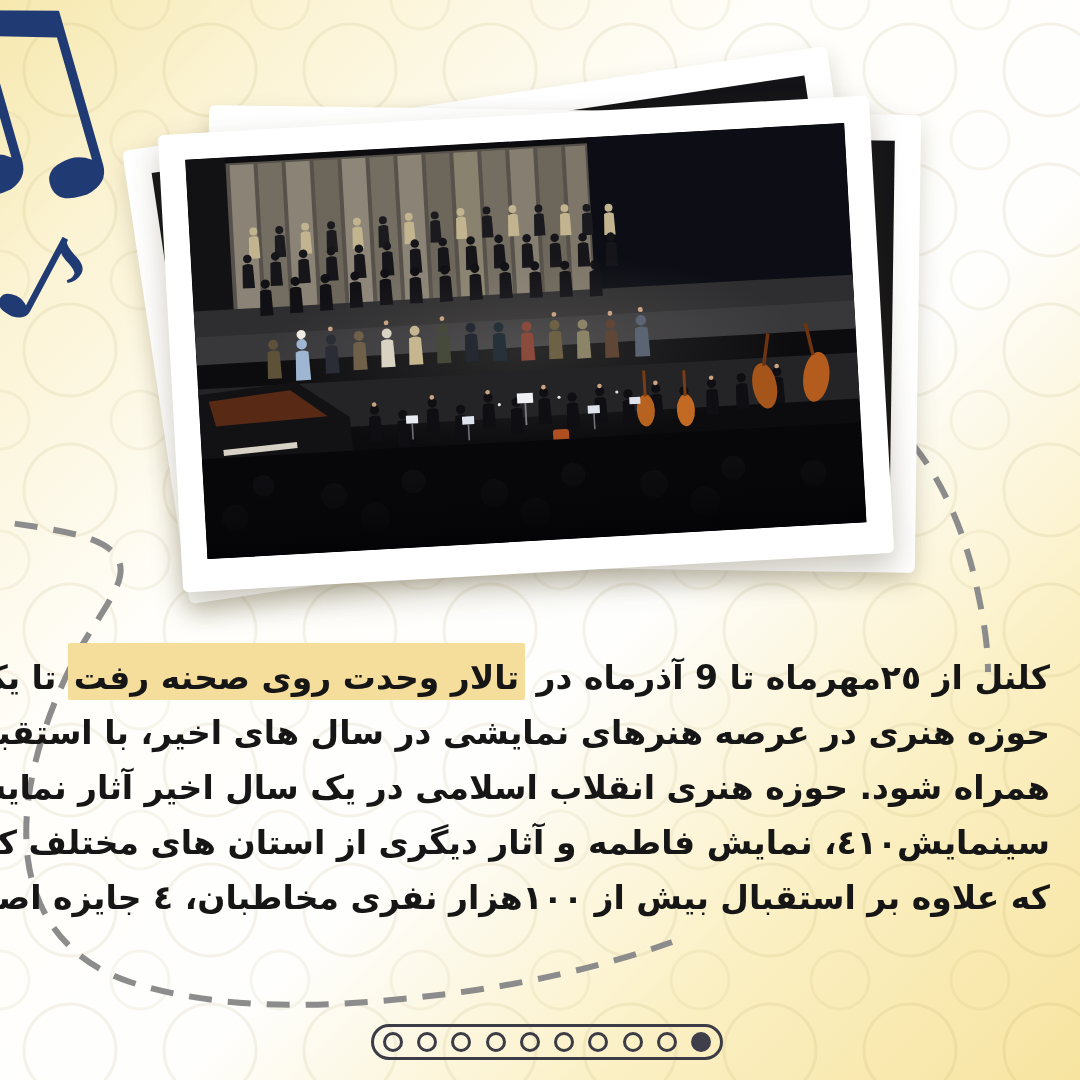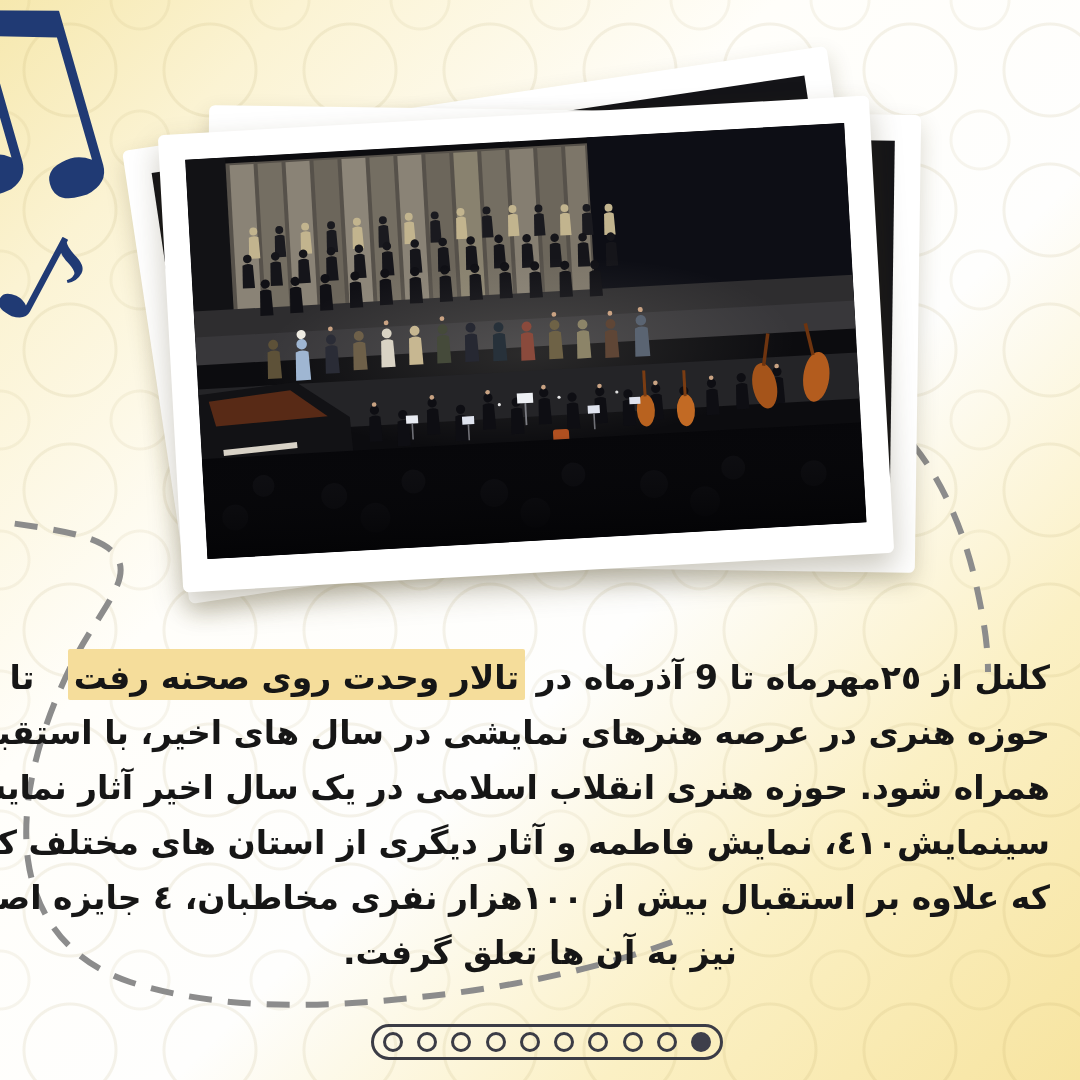--- a/index.html
+++ b/index.html
@@ -25,21 +25,21 @@
          box-shadow:0 10px 22px rgba(70,58,20,0.20);}
   .front{left:170px;top:115px;width:712px;height:458px;transform:rotate(-3.2deg);z-index:5;
          box-shadow:0 14px 30px rgba(70,58,20,0.28);}
   .front .ph svg{display:block;width:100%;height:100%;}
   .article{
     position:absolute;left:30px;top:650px;width:1020px;z-index:6;
     direction:rtl;text-align:center;color:#161616;font-weight:bold;
     font-size:33px;line-height:55px;letter-spacing:-0.5px;
   }
   .article .ln{white-space:nowrap;}
-  .hl{background:#f5dd9b;padding:9px 6px 3px 6px;border-radius:2px;margin-left:22px;}
+  .hl{background:#f5dd9b;padding:15px 6px 3px 6px;border-radius:2px;}
   .pager{
     position:absolute;left:371px;top:1024px;width:352px;height:36px;z-index:6;
     border:3px solid #3b3c46;border-radius:20px;display:flex;align-items:center;
     justify-content:space-between;padding:0 9px;box-sizing:border-box;
   }
   .dot{width:20px;height:20px;border-radius:50%;border:3px solid #3b3c46;box-sizing:border-box;background:transparent;}
   .dot.active{background:#3e3f4b;border-color:#3e3f4b;}
 </style>
 </head>
 <body>
@@ -266,21 +266,20 @@
       </svg>
     </div>
   </div>
 
   <div class="article">
     <div class="ln"><span>کلنل از ٢٥مهرماه تا 9 آذرماه در </span><span class="hl">تالار وحدت روی صحنه رفت</span><span> تا یکی از جدی‌ترین آثار</span></div>
     <div class="ln">حوزه هنری در عرصه هنرهای نمایشی در سال های اخیر، با استقبال گسترده مخاطبان</div>
     <div class="ln">همراه شود. حوزه هنری انقلاب اسلامی در یک سال اخیر آثار نمایشی متعددی مانند</div>
     <div class="ln">سینمایش٤١٠، نمایش فاطمه و آثار دیگری از استان های مختلف کشور را روی صحنه برد</div>
     <div class="ln">که علاوه بر استقبال بیش از ١٠٠هزار نفری مخاطبان، ٤ جایزه اصلی جشنواره تئاتر فجر</div>
-    <div class="ln">نیز به آن ها تعلق گرفت.</div>
   </div>
 
   <div class="pager">
     <span class="dot"></span>
     <span class="dot"></span>
     <span class="dot"></span>
     <span class="dot"></span>
     <span class="dot"></span>
     <span class="dot"></span>
     <span class="dot"></span>

